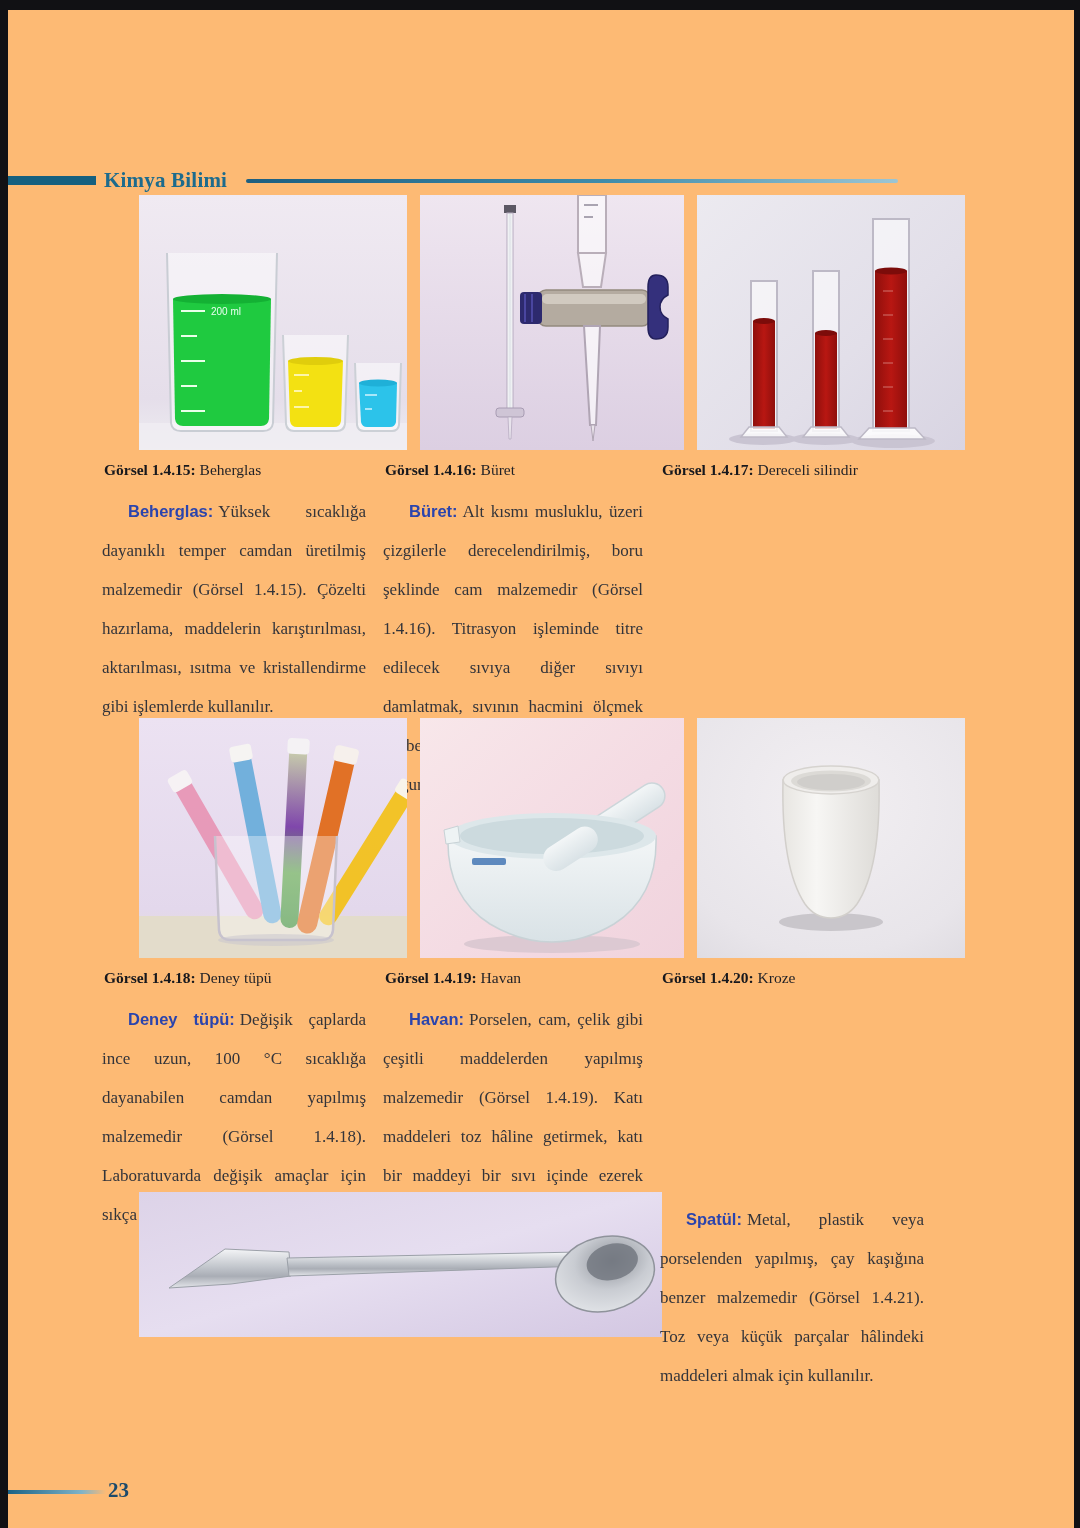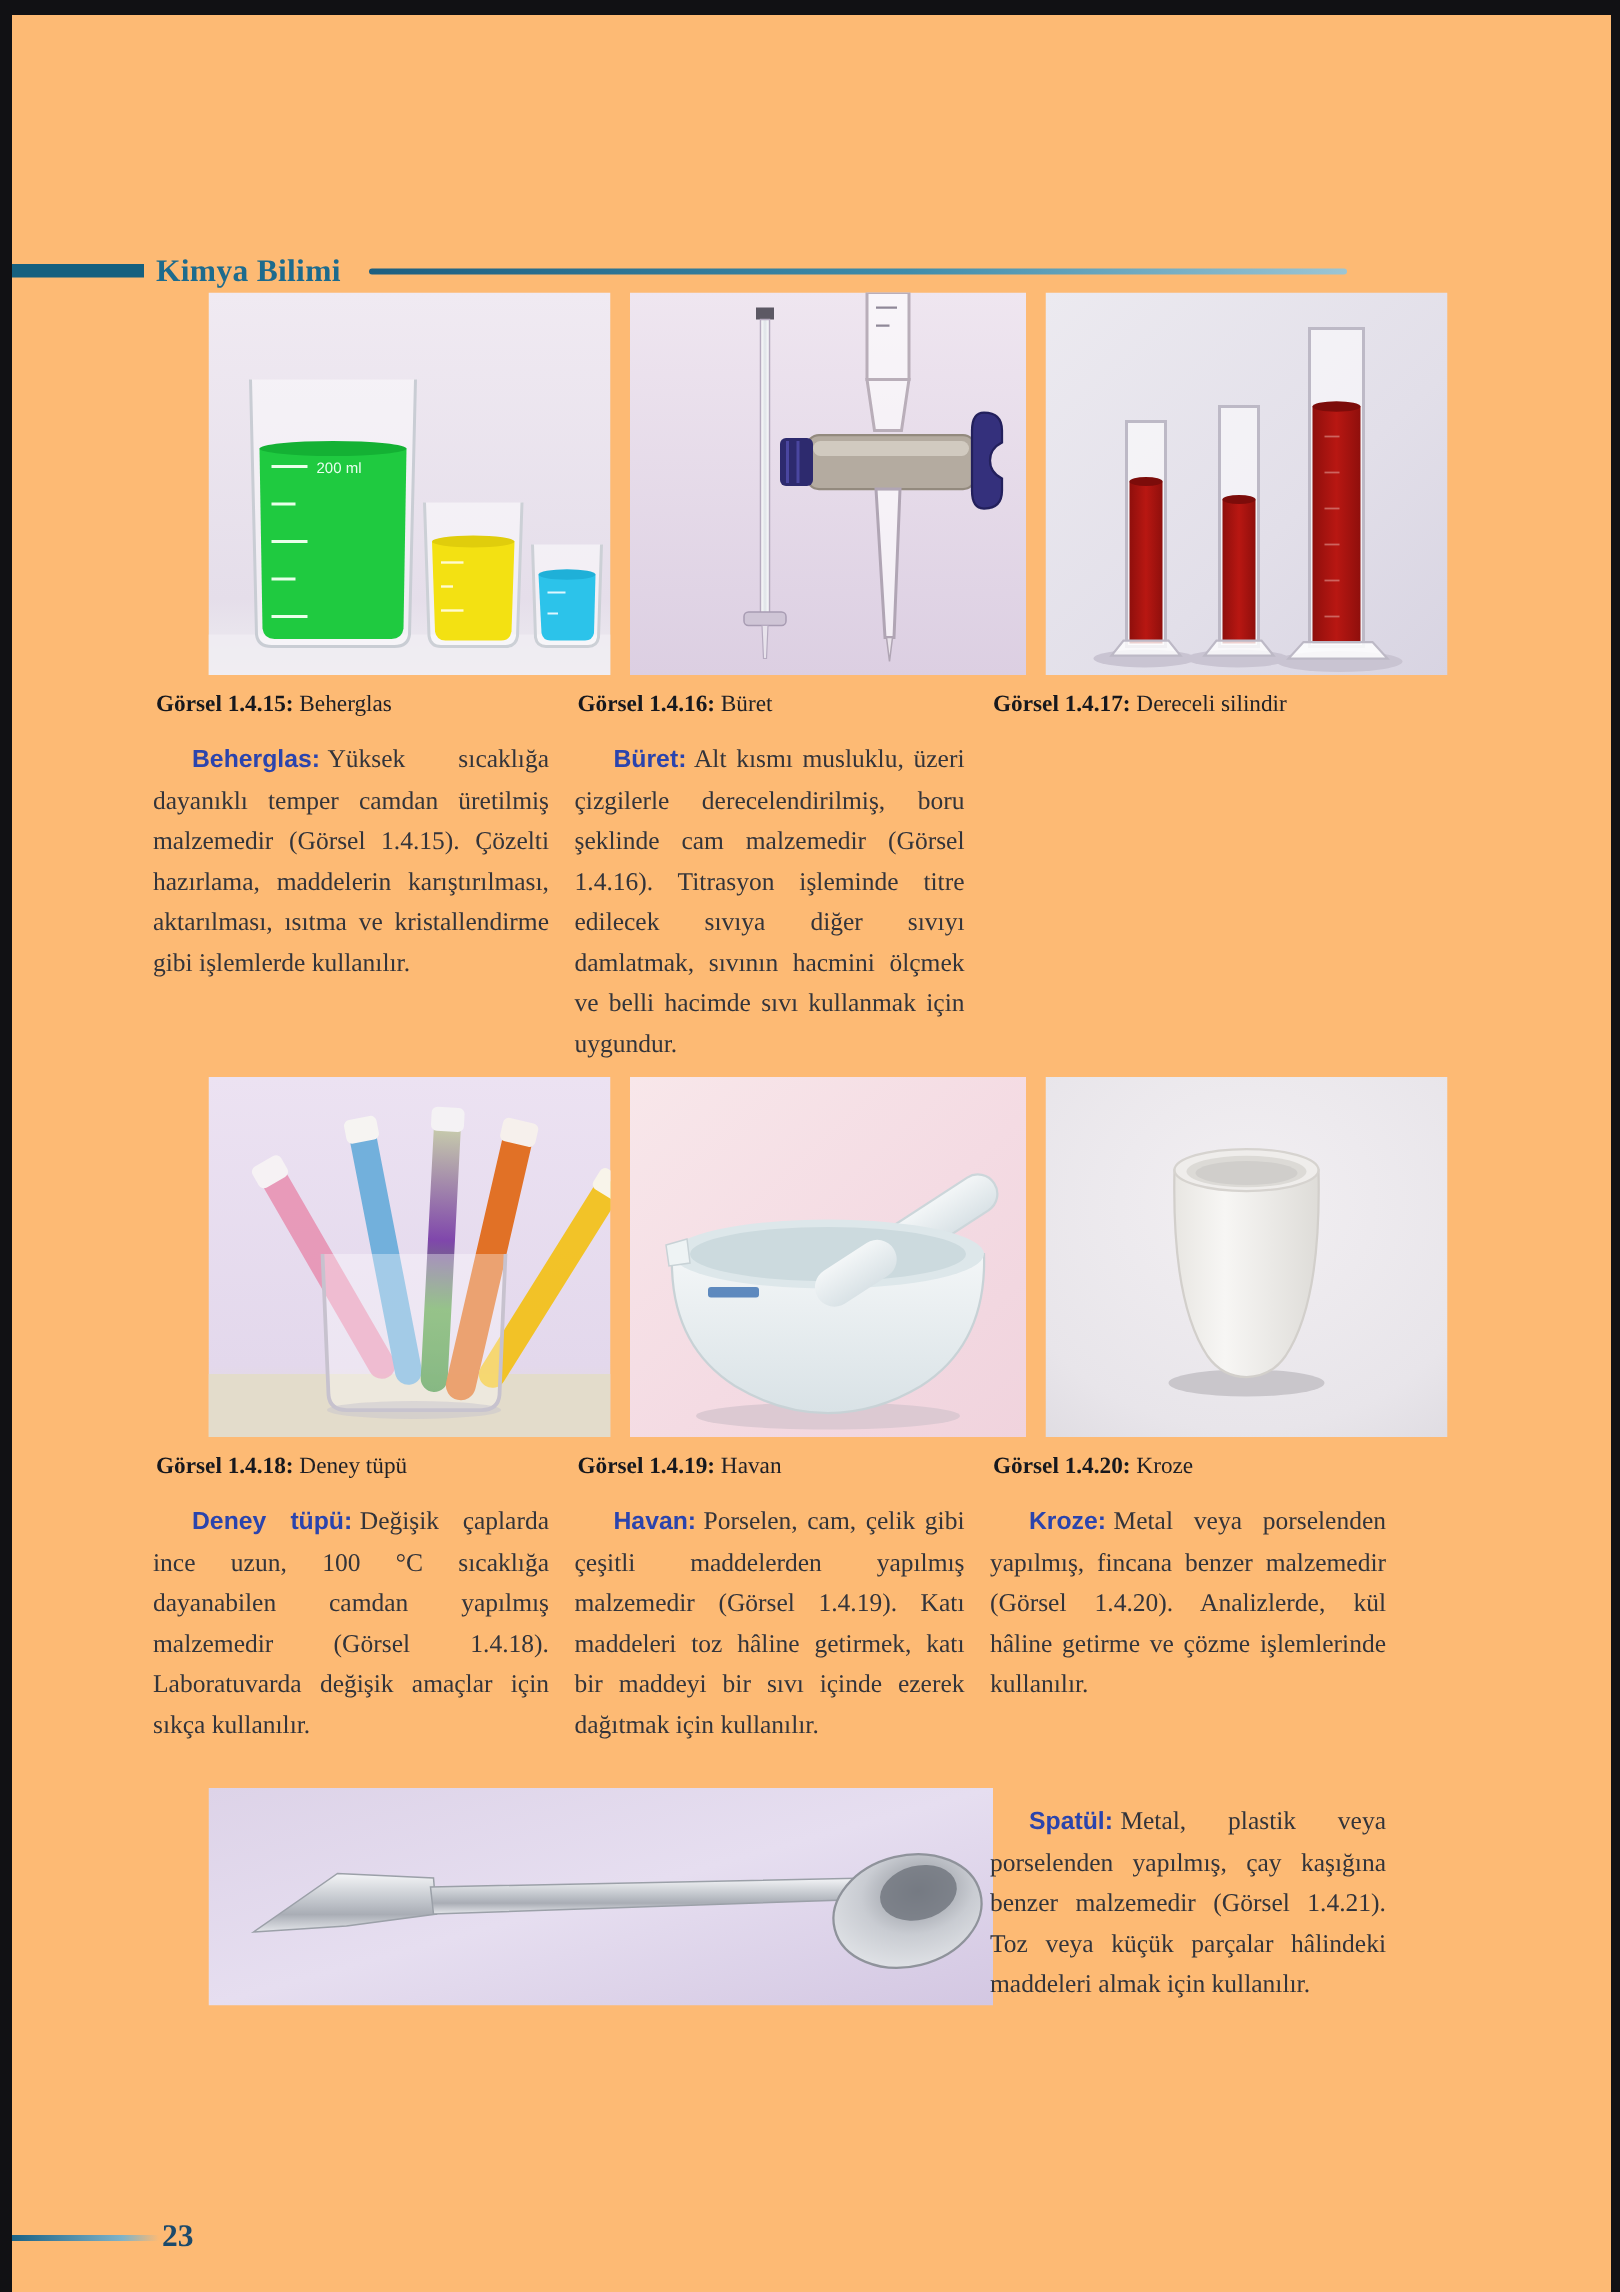--- a/index.html
+++ b/index.html
@@ -27,21 +27,21 @@
         grid-template-columns:268px 264px 268px;column-gap:13px;}
   .band1{top:185px;}
   .band2{top:708px;}
   .band3{top:1182px;}
   .span2{grid-column:1 / span 2;}
   .figure{display:block;border:0;margin-left:39px;}
   .figure svg{display:block;}
   .caption{margin:11px 0 0 4px;font-size:15.5px;color:#1f2026;}
   .caption b{font-weight:700;color:#17181d;}
   .desc{
-    margin:13px 2px 0 2px;font-size:17px;line-height:27px;color:#33343a;
+    margin:13px 2px 0 2px;font-size:17px;line-height:39px;color:#33343a;
     text-align:justify;text-indent:26px;
   }
   .term{
     font-family:"Liberation Sans", sans-serif;font-weight:700;color:#2b44ad;
     margin-right:5px;font-size:16.5px;
   }
   .desc3{margin-top:8px;}
   
   .footer-line{
     position:absolute;left:0;top:1480px;width:98px;height:4px;
@@ -312,21 +312,20 @@
           </defs>
           <rect width="268" height="240" fill="url(#bg6)"></rect>
           <ellipse cx="134" cy="204" rx="52" ry="9" fill="#c9c6cb"></ellipse>
           <path d="M86,62 Q84,150 108,186 Q118,200 134,200 Q150,200 160,186 Q184,150 182,62 Z" fill="url(#cup)" stroke="#d2cfcb" stroke-width="1.5"></path>
           <ellipse cx="134" cy="62" rx="48" ry="14" fill="#efedeb" stroke="#d6d3cf" stroke-width="1.5"></ellipse>
           <ellipse cx="134" cy="63" rx="40" ry="10.5" fill="#dcdad6"></ellipse>
           <ellipse cx="134" cy="64" rx="34" ry="8" fill="#d0cecb"></ellipse>
         </svg>
       </div>
       <p class="caption"><b>Görsel 1.4.20:</b> <span>Kroze</span></p>
-      <p class="desc"><span class="term">Kroze:</span><span>Metal veya porselenden yapılmış, fincana benzer malzemedir (Görsel 1.4.20). Analizlerde, kül hâline getirme ve çözme işlemlerinde kullanılır.</span></p>
     </div>
   </div>
 
   <div class="band band3">
 
     <div class="span2">
       <div class="figure">
         <svg width="523" height="145" viewBox="0 0 523 145">
           <defs>
             <linearGradient id="bg7" x1="0" y1="0" x2="1" y2="1">

